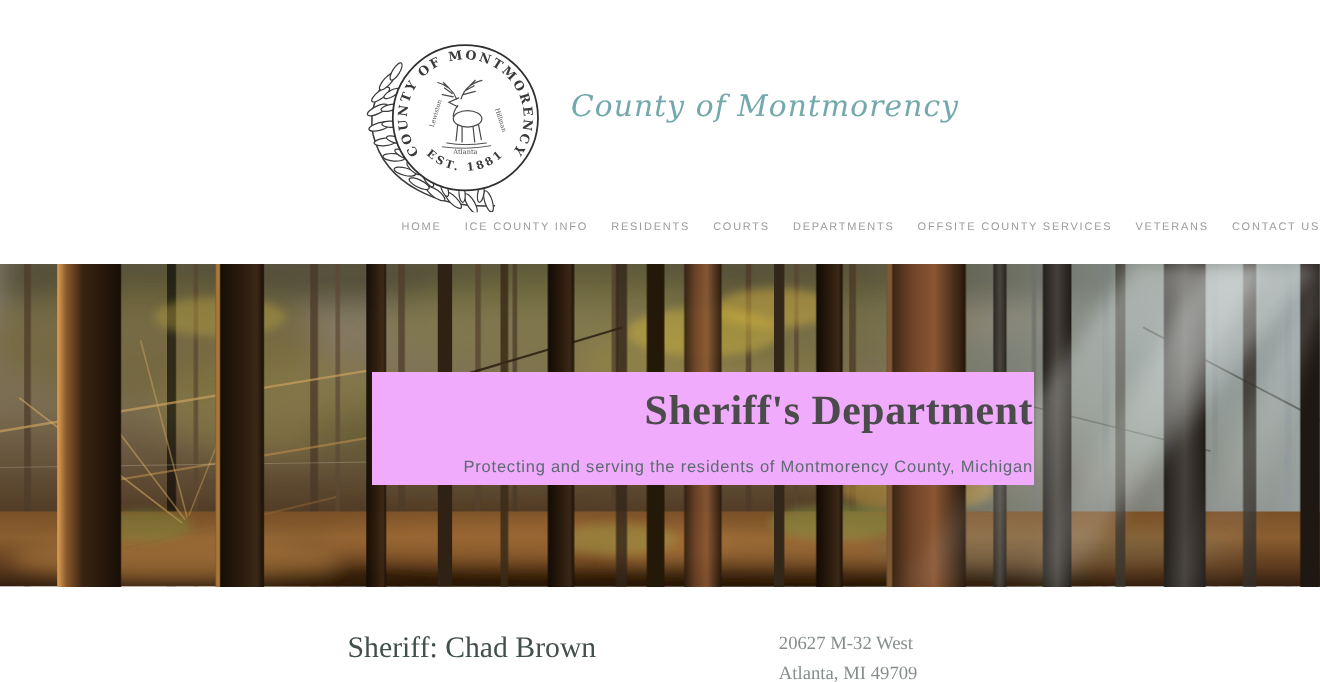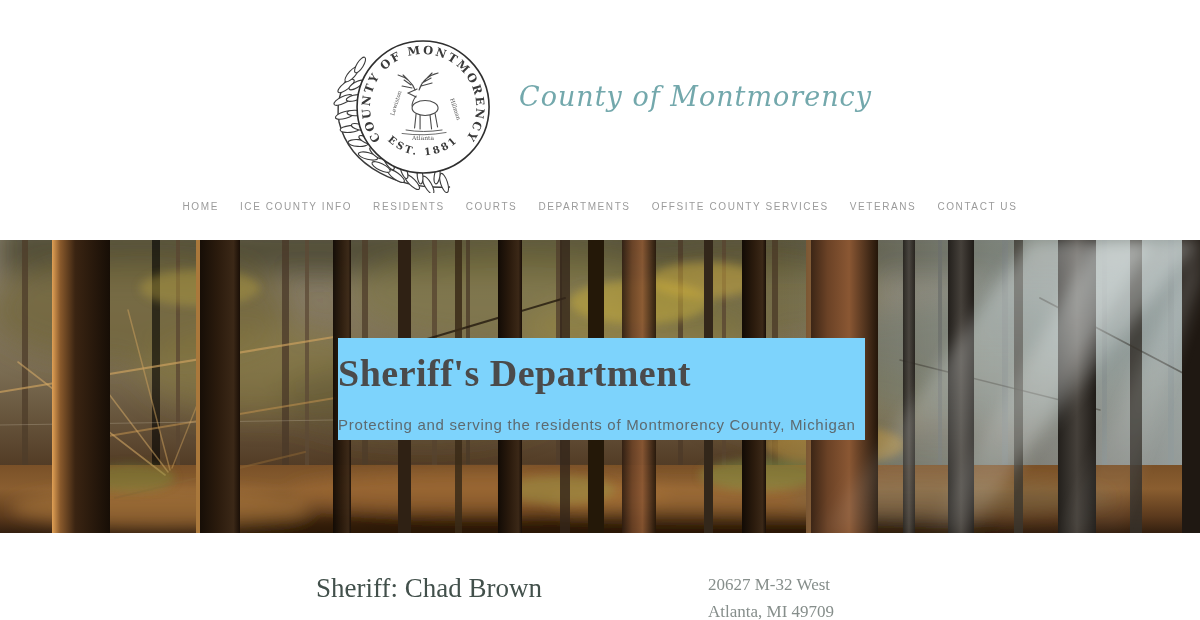--- a/index.html
+++ b/index.html
@@ -8,29 +8,29 @@
 
   
   .header { position:relative; width:1200px; height:240px; background:#ffffff; }
   .logo-wrap { position:absolute; left:50%; top:28px; transform:translateX(-50%);
                display:flex; align-items:center; gap:16px; cursor:pointer; }
   .seal-svg { width:175px; height:165px; display:block; }
   .wordmark { font-family:"DejaVu Serif", serif; font-style:italic; font-size:27px;
               color:#73a8ac; letter-spacing:1px; white-space:nowrap; padding-bottom:28px; }
 
   .nav { position:absolute; left:0; right:0; top:201px; display:flex;
-         justify-content:center; gap:21px; }
+         justify-content:flex-end; gap:21px; }
   .nav a { font-size:10px; letter-spacing:1.6px; color:#9b9b9b; text-decoration:none;
            white-space:nowrap; }
 
   
   .hero { position:relative; width:1200px; height:293px; margin-top:0; overflow:hidden; }
   .hero svg { position:absolute; inset:0; display:block; }
-  .hero-box { position:absolute; left:338px; top:98px; width:527px; height:102px;
-              background:#7dd3fc; text-align:left; }
+  .hero-box { position:absolute; left:338px; top:98px; width:601px; height:102px;
+              background:#f0abfc; text-align:right; }
   .hero-title { font-family:"Liberation Serif", serif; font-weight:700; font-size:38px;
                 color:#4b4b4b; letter-spacing:0.5px; margin-top:13px; }
   .hero-sub { font-size:15px; color:#5d6a70; letter-spacing:0.7px; margin-top:21px; }
 
   
   .content { display:flex; align-items:flex-start; padding-top:33px; background:#fff; }
   .staff-col { margin-left:316px; width:344px; font-family:"Liberation Serif", serif;
                font-size:27px; color:#42504b; line-height:44px; }
   .address-col { margin-left:48px; font-family:"Liberation Serif", serif;
                  font-size:17px; color:#868e8b; line-height:27px; padding-top:5px; }

